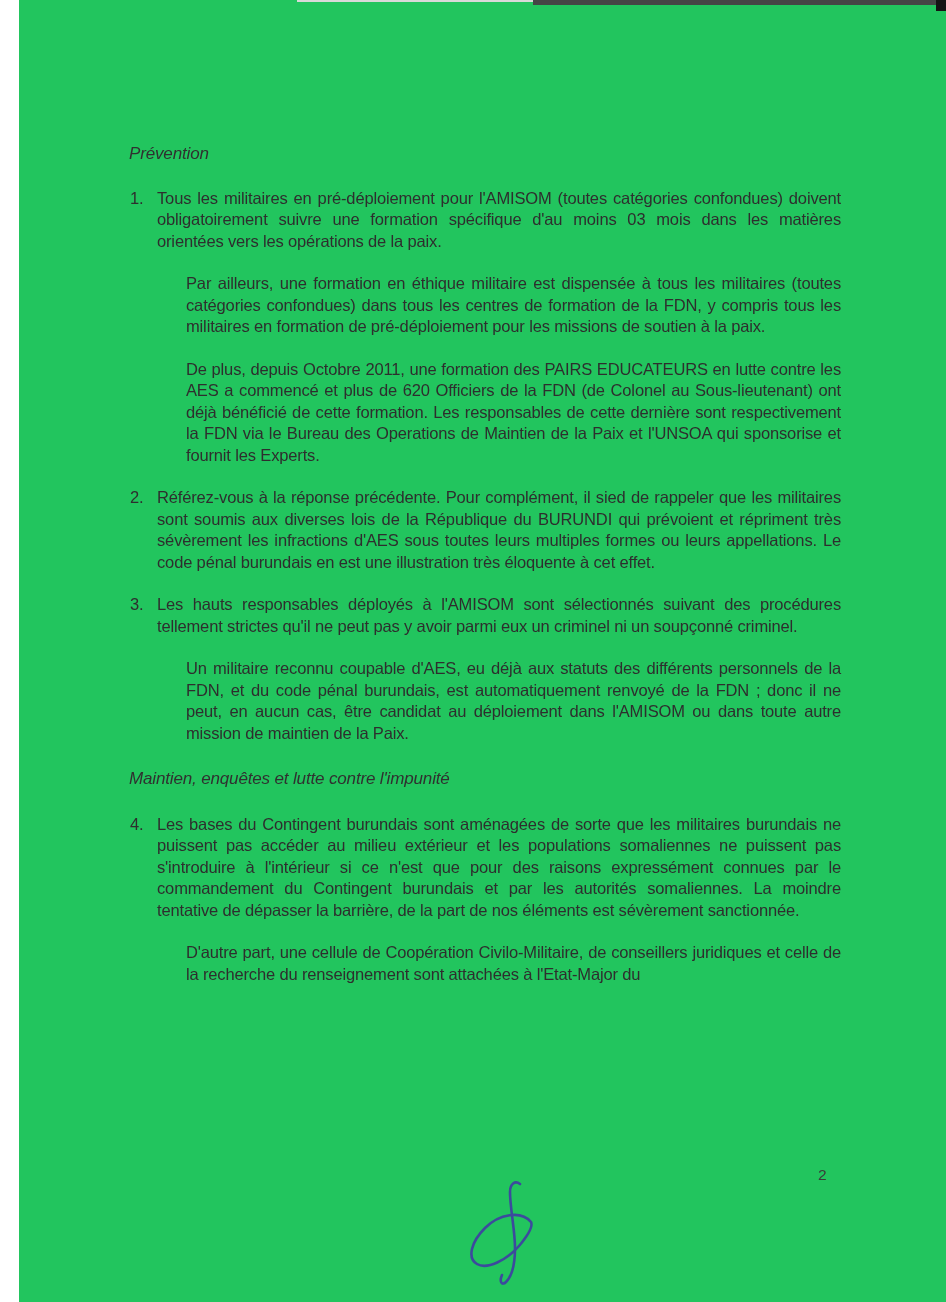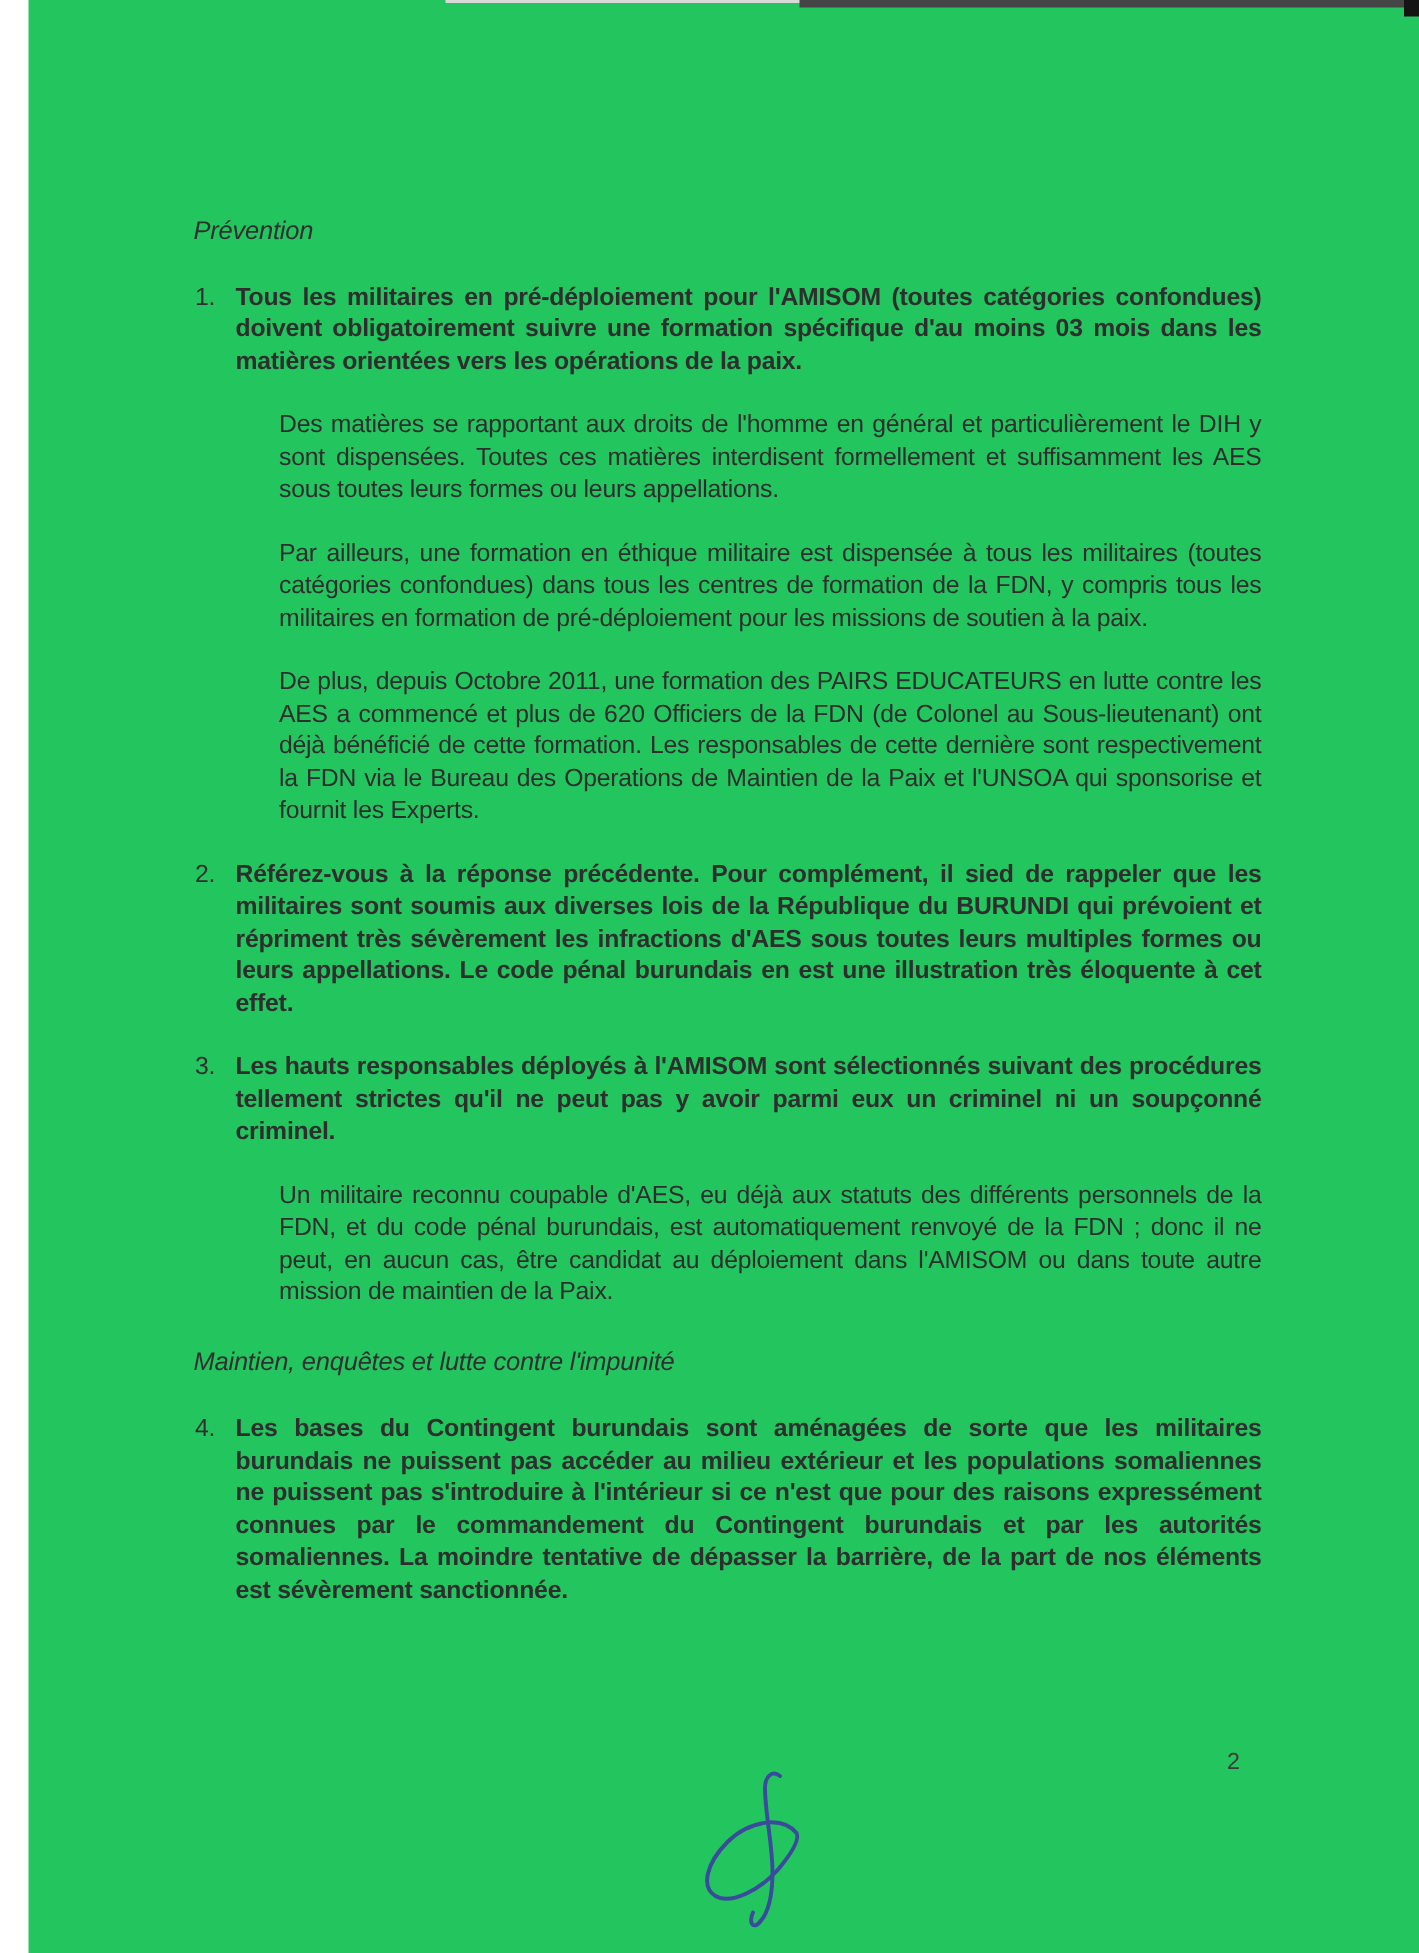--- a/index.html
+++ b/index.html
@@ -49,21 +49,20 @@
   }
   .num-item .num {
     flex: 0 0 27px;
     text-align: left;
     padding-left: 1px;
   }
   .num-item .item-text {
     flex: 1 1 auto;
     margin: 0;
     text-align: justify;
-    font-weight: bold;
   }
   .sub-para {
     margin: 0 0 21px 57px;
     text-align: justify;
   }
   p { margin: 0; }
   .page-number {
     position: absolute;
     left: 799px;
     top: 1166px;
@@ -90,21 +89,20 @@
 
   <div class="content">
 
     <h2 class="sec-heading">Prévention</h2>
 
     <div class="num-item">
       <span class="num">1.</span>
       <p class="item-text">Tous les militaires en pré-déploiement pour l'AMISOM (toutes catégories confondues) doivent obligatoirement suivre une formation spécifique d'au moins 03 mois dans les matières orientées vers les opérations de la paix.</p>
     </div>
 
-    <p class="sub-para">Des matières se rapportant aux droits de l'homme en général et particulièrement le DIH y sont dispensées. Toutes ces matières interdisent formellement et suffisamment les AES sous toutes leurs formes ou leurs appellations.</p>
 
     <p class="sub-para">Par ailleurs, une formation en éthique militaire est dispensée à tous les militaires (toutes catégories confondues) dans tous les centres de formation de la FDN, y compris tous les militaires en formation de pré-déploiement pour les missions de soutien à la paix.</p>
 
     <p class="sub-para">De plus, depuis Octobre 2011, une formation des PAIRS EDUCATEURS en lutte contre les AES a commencé et plus de 620 Officiers de la FDN (de Colonel au Sous-lieutenant) ont déjà bénéficié de cette formation. Les responsables de cette dernière sont respectivement la FDN via le Bureau des Operations de Maintien de la Paix et l'UNSOA qui sponsorise et fournit les Experts.</p>
 
     <div class="num-item">
       <span class="num">2.</span>
       <p class="item-text">Référez-vous à la réponse précédente. Pour complément, il sied de rappeler que les militaires sont soumis aux diverses lois de la République du BURUNDI qui prévoient et répriment très sévèrement les infractions d'AES sous toutes leurs multiples formes ou leurs appellations. Le code pénal burundais en est une illustration très éloquente à cet effet.</p>
     </div>
 
@@ -115,20 +113,21 @@
 
     <p class="sub-para">Un militaire reconnu coupable d'AES, eu déjà aux statuts des différents personnels de la FDN, et du code pénal burundais, est automatiquement renvoyé de la FDN ; donc il ne peut, en aucun cas, être candidat au déploiement dans l'AMISOM ou dans toute autre mission de maintien de la Paix.</p>
 
     <h2 class="sec-heading second">Maintien, enquêtes et lutte contre l'impunité</h2>
 
     <div class="num-item">
       <span class="num">4.</span>
       <p class="item-text">Les bases du Contingent burundais sont aménagées de sorte que les militaires burundais ne puissent pas accéder au milieu extérieur et les populations somaliennes ne puissent pas s'introduire à l'intérieur si ce n'est que pour des raisons expressément connues par le commandement du Contingent burundais et par les autorités somaliennes. La moindre tentative de dépasser la barrière, de la part de nos éléments est sévèrement sanctionnée.</p>
     </div>
 
+    <p class="sub-para">D'autre part, une cellule de Coopération Civilo-Militaire, de conseillers juridiques et celle de la recherche du renseignement sont attachées à l'Etat-Major du</p>
 
   </div>
 
   <div class="page-number">2</div>
 
   <svg class="signature" viewBox="0 0 112 112" fill="none" xmlns="http://www.w3.org/2000/svg">
     <path stroke-width="2.6" stroke-linecap="round" fill="none" d="M 63 6 C 58 2 53 6 53 14 C 53 30 58 52 58 70 C 58 86 55 98 49 104 C 45 108 42 104 45 97" stroke="#3c4a9d"></path>
     <path stroke-width="2.6" stroke-linecap="round" fill="none" d="M 74 44 C 64 32 42 36 28 50 C 14 64 10 80 20 86 C 30 92 50 82 62 68 C 72 56 76 48 74 44 Z" stroke="#3c4a9d"></path>
   </svg>
 

